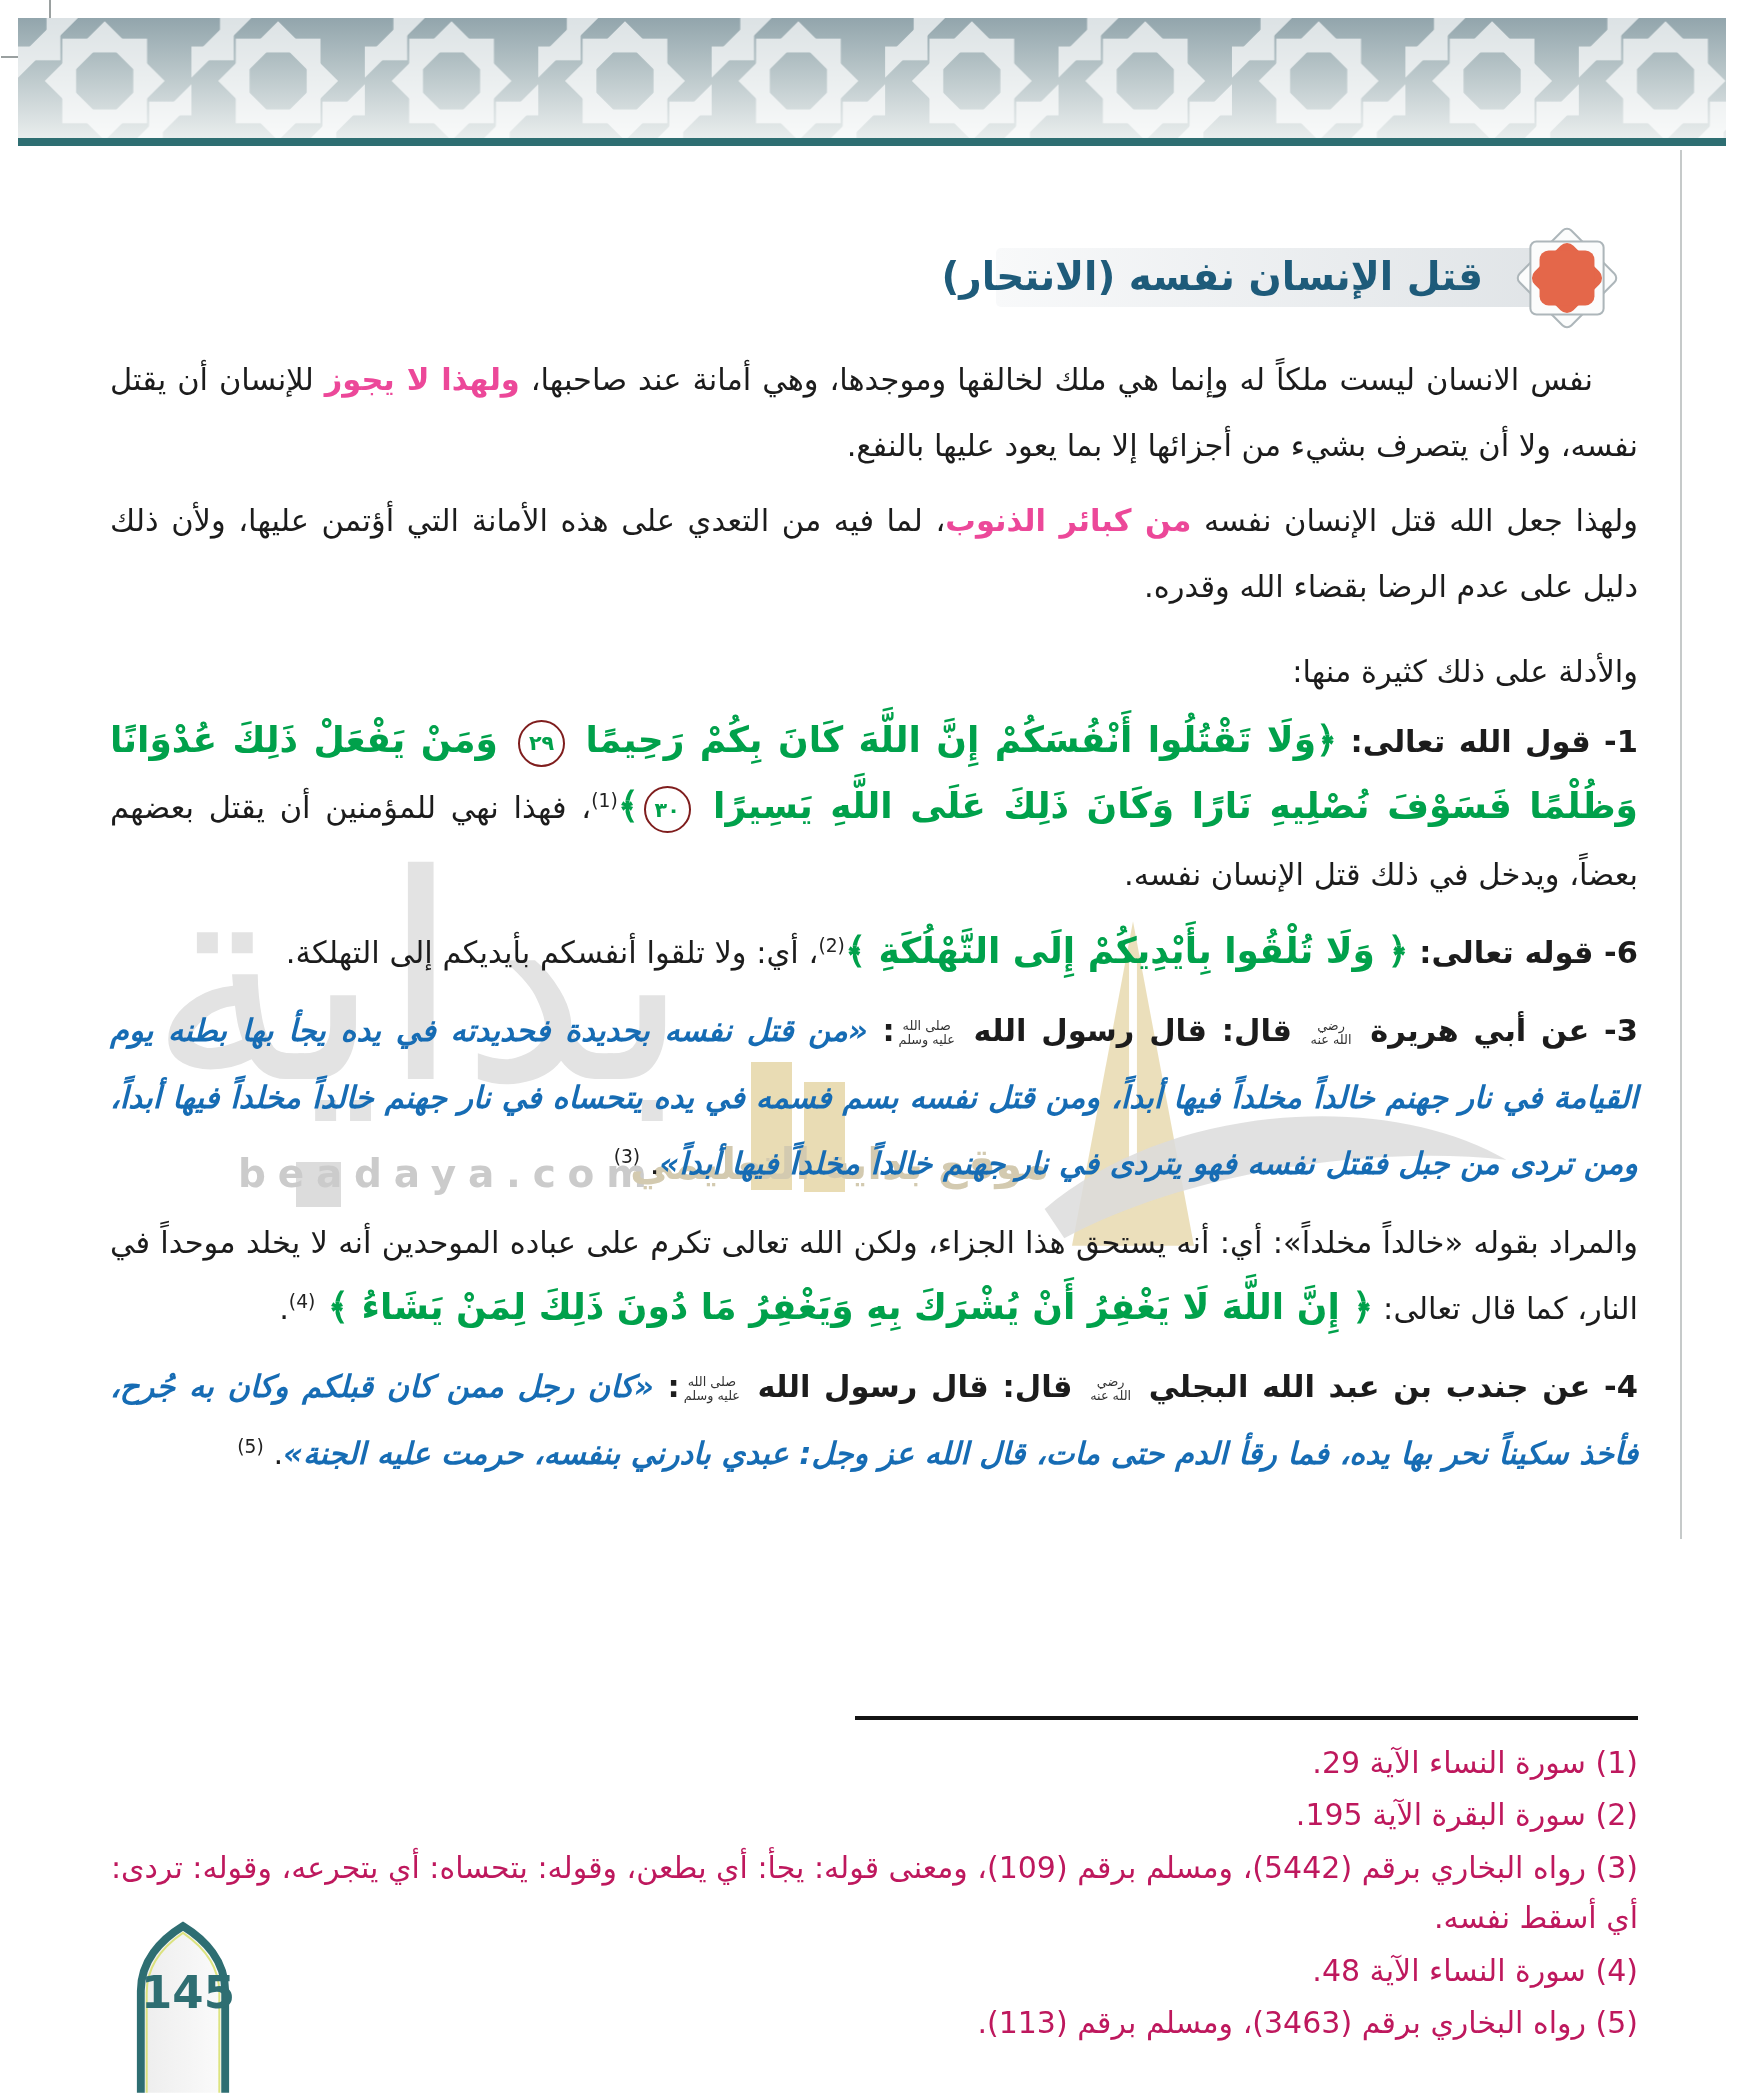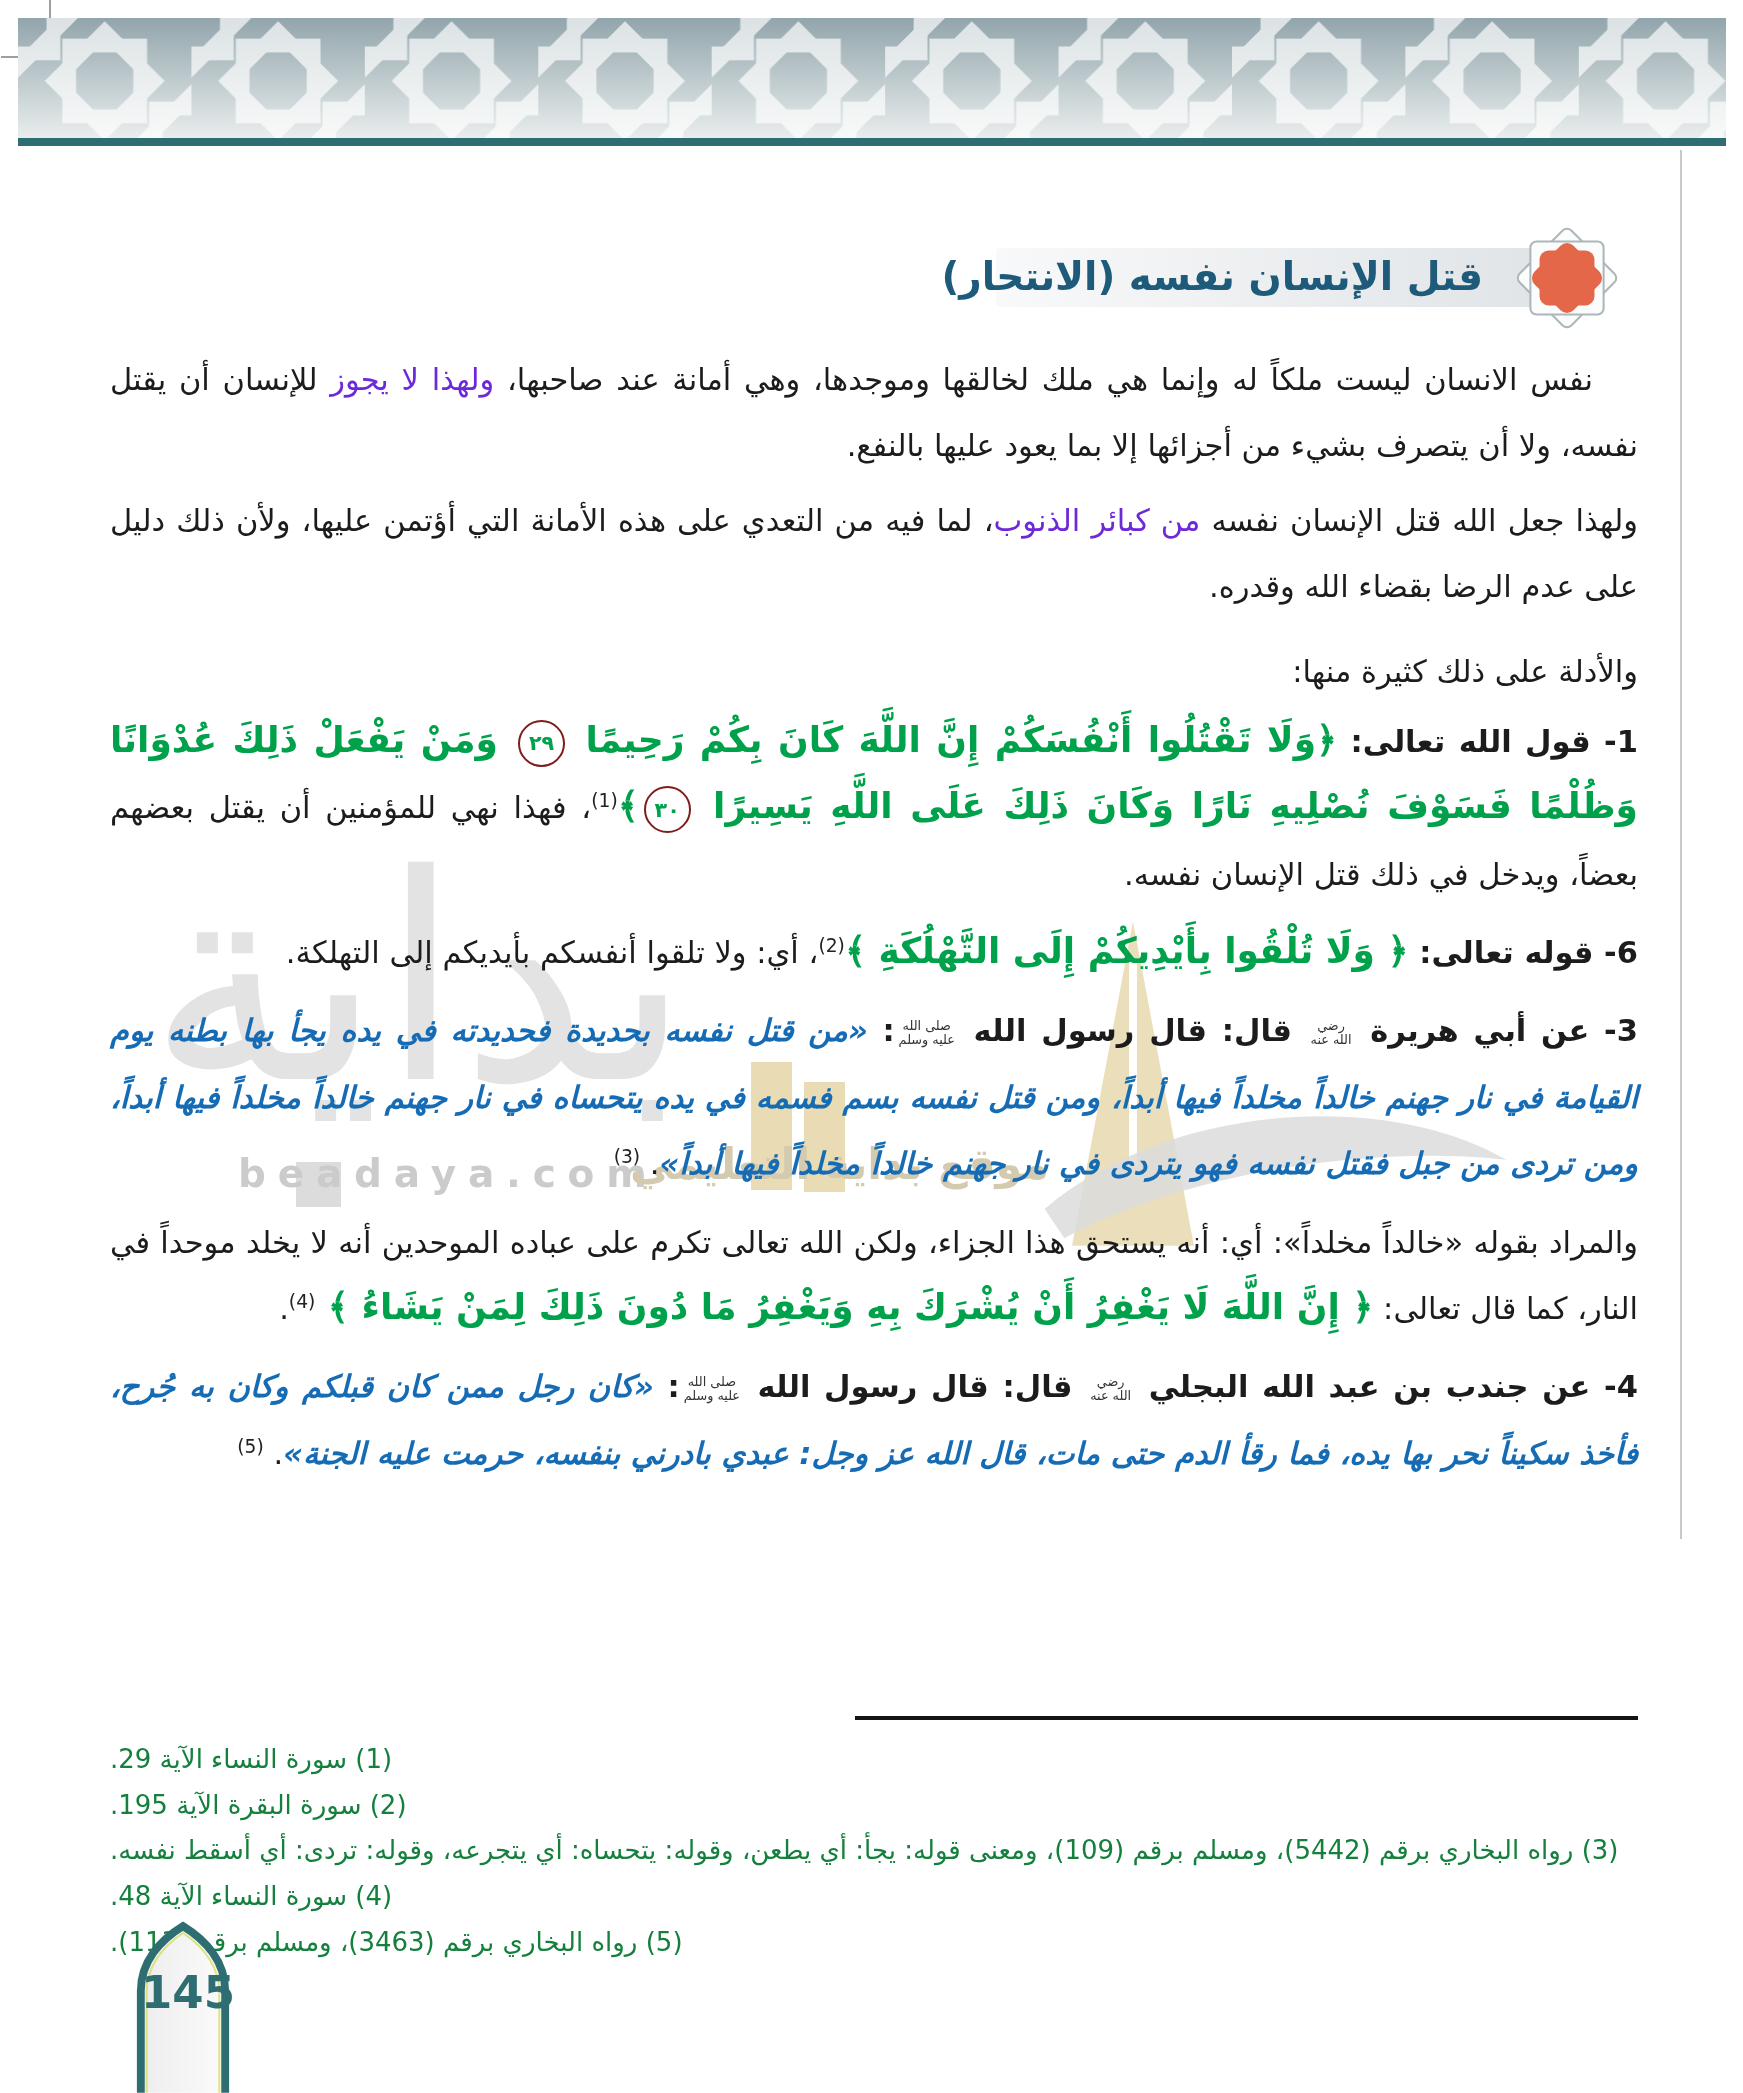--- a/index.html
+++ b/index.html
@@ -42,39 +42,39 @@
   
   .content{
     position:absolute;top:347px;right:106px;left:110px;z-index:2;
     direction:rtl;text-align:justify;font-size:30.5px;line-height:2.18;color:#1c1c1c;
   }
   .p{margin:0 0 7.9px 0;}
   .indent{text-indent:45px;}
   .evidence-lead{margin:17.7px 0 3.9px 0;}
   .item{margin:0 0 11.8px 0;}
   .lead-strong{font-weight:bold;}
-  .red{color:#6d28d9;font-weight:normal;}
+  .red{color:#ec4899;font-weight:bold;}
   .quran{color:#00a14b;font-weight:bold;font-size:36px;line-height:1;}
   .hadith{color:#166cb4;font-weight:bold;font-style:italic;}
   .ayah{
     display:inline-flex;align-items:center;justify-content:center;
     width:43px;height:43px;border:2px solid #7f1d1d;border-radius:50%;
     font-size:20.7px;color:#00a14b;font-weight:bold;vertical-align:middle;margin:0 4.9px;line-height:1;
   }
   .ref{font-size:18.7px;color:#222;font-weight:normal;vertical-align:super;line-height:1;}
   .hon{
     display:inline-block;font-size:12.8px;line-height:1.1;color:#333;text-align:center;
     vertical-align:middle;margin:0 3.9px;font-weight:normal;
   }
   .hon i{display:block;font-style:normal;}
   
   .footnote-rule{position:absolute;top:1716px;right:106px;width:783px;height:3.9px;background:#141414;z-index:2;}
   .footnotes{
     position:absolute;top:1738px;right:106px;left:110px;z-index:2;
-    direction:rtl;text-align:left;font-size:26px;line-height:1.68;color:#15803d;
+    direction:rtl;text-align:right;font-size:30px;line-height:1.68;color:#be185d;
   }
   .footnotes .fn{margin-bottom:2px;}
   
   .page-arch{position:absolute;left:131px;top:1918px;width:104px;height:175px;z-index:2;}
   .page-num{
     position:absolute;left:131px;top:1966px;width:104px;z-index:3;
     font-size:45px;font-weight:bold;color:#2e6e72;
   }
 </style>
 </head>

